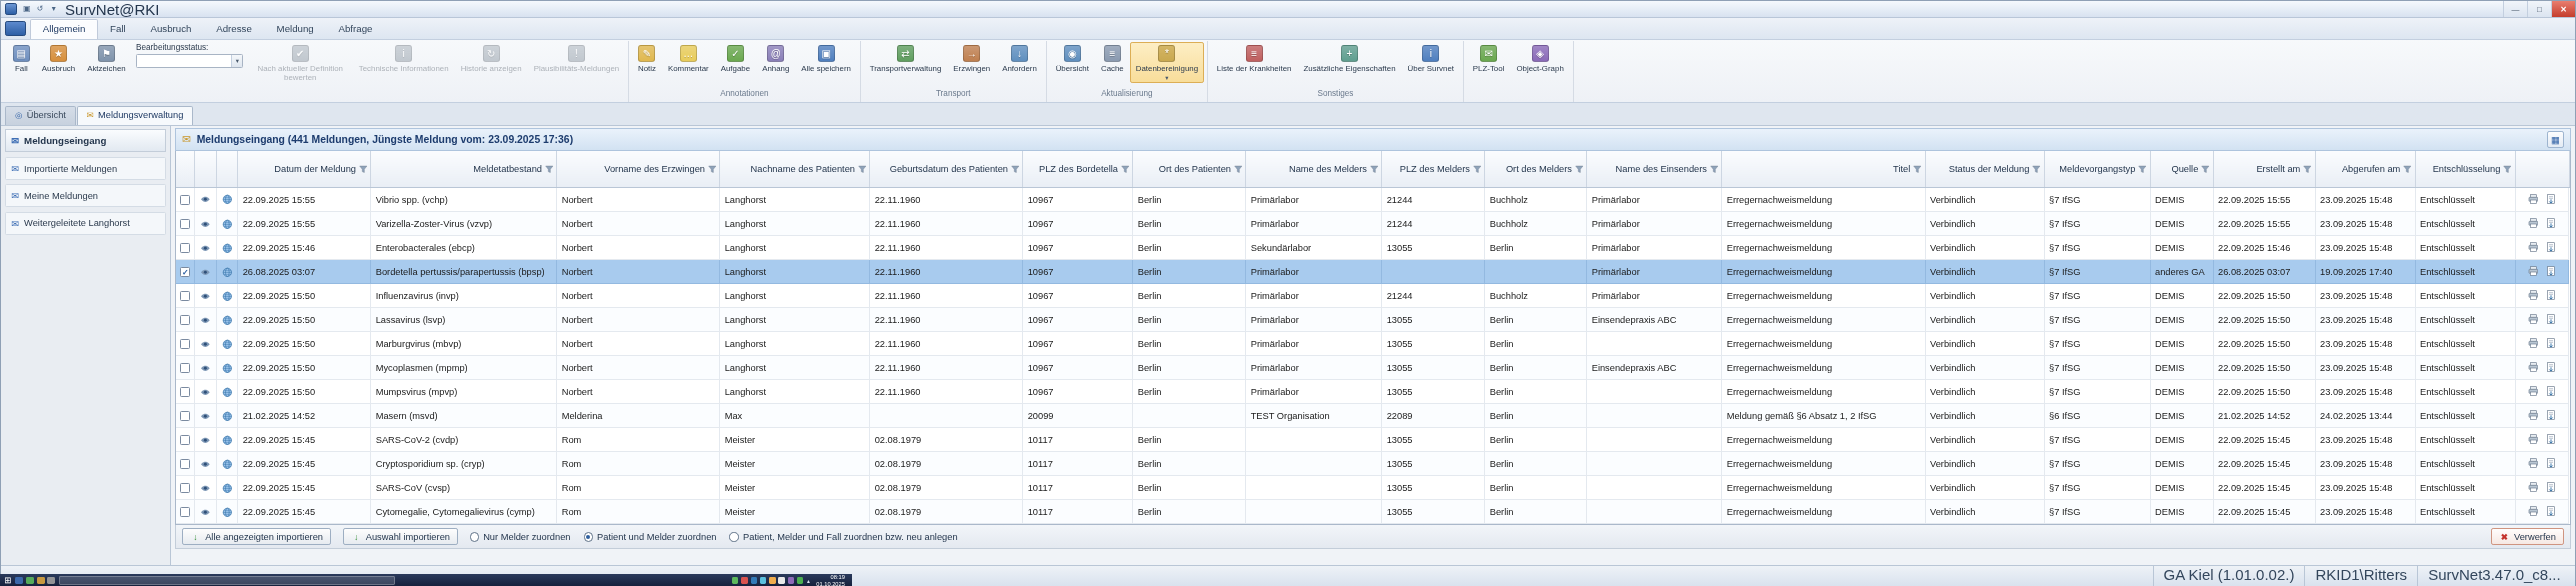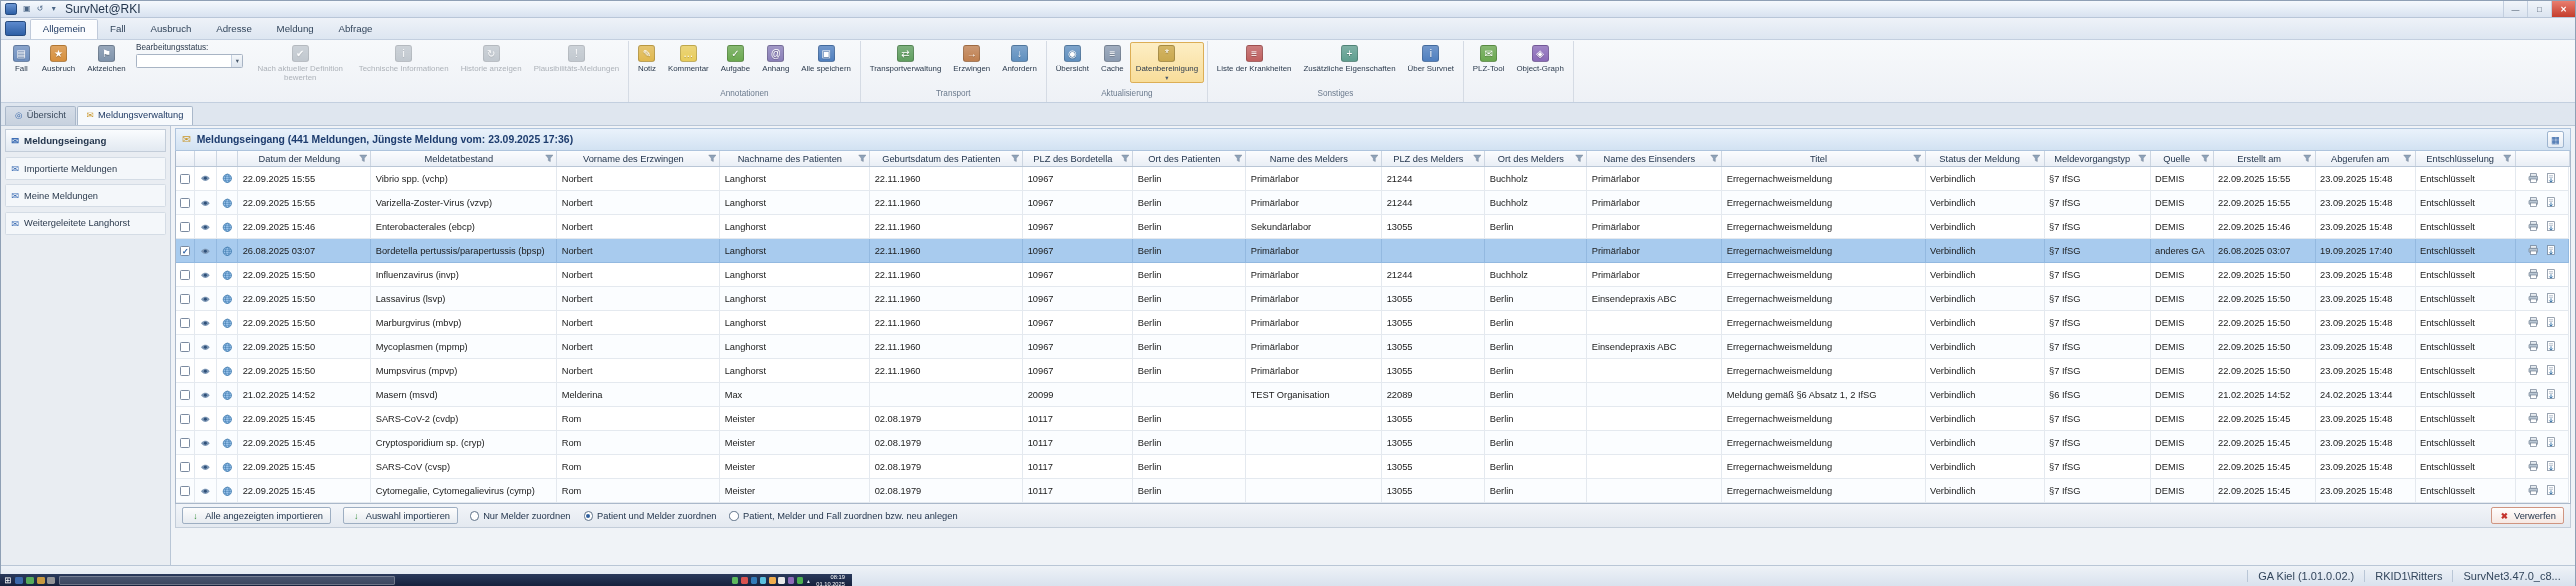--- a/index.html
+++ b/index.html
@@ -5,21 +5,21 @@
   *{box-sizing:border-box;margin:0;padding:0}
   html,body{width:2576px;height:587px;overflow:hidden}
   body{font-family:"Liberation Sans",sans-serif;color:#1a1a1a;background:#e9eef5;position:relative}
   .app{width:100%;height:100%;display:flex;flex-direction:column;border:0.7px solid #8fa0b5;background:#eef2f7}
 
   
   .titlebar{height:17px;background:linear-gradient(#f5f9fd,#d8e2f0);border-bottom:0.7px solid #b9c6d8;display:flex;align-items:center;padding:0 0 0 4.3px;flex:0 0 auto}
   .app-icon{width:11.4px;height:11.4px;border-radius:2.1px;background:linear-gradient(#6d97d4,#2d5fa5);border:0.7px solid #1f4higher;border:0.7px solid #24497e;margin-right:4.3px}
   .qat{display:flex;align-items:center;gap:2.1px;margin-right:5.7px}
   .qat span{width:11.4px;height:11.4px;display:flex;align-items:center;justify-content:center;font-size:7.9px;color:#4a6585}
-  .window-title{font-size:12px;color:#24364d}
+  .window-title{font-size:15px;color:#24364d}
   .tb-spacer{flex:1}
   .winbtns{display:flex;align-items:stretch;height:100%}
   .winbtn{width:24px;display:flex;align-items:center;justify-content:center;font-size:7.9px;color:#3a4a5d;border-left:0.7px solid #c3cfdf;background:linear-gradient(#f1f5fa,#dbe4f0)}
   .winbtn.close{background:linear-gradient(#e97e6f,#c43d2c);color:#fff;font-weight:bold}
 
   
   .tabrow{height:21.5px;background:linear-gradient(#eef2f8,#dde6f1);border-bottom:0.7px solid #c3cfdf;display:flex;align-items:flex-end;padding:0 0 0 3.6px;flex:0 0 auto}
   .appmenu{width:21.5px;height:15.7px;margin:0 4.3px 2.1px 0;border-radius:2.1px;background:linear-gradient(#5d8ace,#2d5fa5);border:0.7px solid #24497e}
   .rtab{padding:3.6px 11.4px 4.3px;font-size:9.7px;color:#33465c;border:0.7px solid transparent;border-bottom:none;border-radius:2.1px 2.1px 0 0}
   .rtab.active{background:#fbfcfe;border-color:#c0cada;color:#1f3a63;box-shadow:inset 0 0.7px 0 #fff}
@@ -60,21 +60,21 @@
 
   .main{flex:1;display:flex;flex-direction:column;background:#f0f3f7;padding:2.9px 4.3px;min-width:0}
   .panel-header{height:23px;display:flex;align-items:center;gap:5.7px;background:linear-gradient(#eaf2fb,#d2e2f2);border:0.7px solid #aec4dd;padding:0 5.7px;flex:0 0 auto}
   .ph-ico{color:#c9972c;font-size:10.7px}
   .ph-title{font-size:10.4px;font-weight:bold;color:#1d3c6e}
   .ph-btn{margin-left:auto;width:17px;height:17px;border:0.7px solid #9db4cf;border-radius:2.1px;background:linear-gradient(#fdfdfe,#e3ebf4);display:flex;align-items:center;justify-content:center}
   .grid-glyph{color:#2d5fa5;font-size:9.3px}
 
   .grid-wrap{background:#fff;border:0.7px solid #aab8ca;border-top:none;flex:0 0 auto;overflow:hidden}
   table{width:100%;border-collapse:collapse;table-layout:fixed;font-size:9.3px}
-  th{height:15px;background:linear-gradient(#fbfcfe,#e9eef5);border-right:0.7px solid #cdd6e2;border-bottom:0.7px solid #b9c6d6;padding:0 2.9px 0 4.3px;text-align:center;font-weight:normal;color:#24364d;overflow:hidden;white-space:nowrap}
+  th{height:36px;background:linear-gradient(#fbfcfe,#e9eef5);border-right:0.7px solid #cdd6e2;border-bottom:0.7px solid #b9c6d6;padding:0 2.9px 0 4.3px;text-align:right;font-weight:normal;color:#24364d;overflow:hidden;white-space:nowrap}
   .th-in{display:flex;align-items:center;gap:2.9px}
   .th-label{flex:1;overflow:hidden;text-overflow:ellipsis}
   .th-in svg{flex:0 0 auto}
   td{height:24px;border-right:0.7px solid #e4e9ef;border-bottom:0.7px solid #e4e9ef;padding:0 4.3px;white-space:nowrap;overflow:hidden}
   tr.row:nth-child(even) td{background:#fbfdff}
   tr.row.selected td{background:#a8cbee;border-color:#93b9e0}
   .td-c{text-align:center;padding:0 1.4px}
   .td-actions{display:flex;align-items:center;justify-content:center;gap:3.6px;border-bottom:0.7px solid #e4e9ef;height:24px}
   .cb{display:inline-flex;width:10px;height:10px;border:0.7px solid #7a8aa0;background:#fff;border-radius:1.4px;align-items:center;justify-content:center;font-size:7.9px;font-weight:bold;color:#2b5fa3;vertical-align:middle}
   .rbtn{display:inline-flex;width:14.3px;height:14.3px;align-items:center;justify-content:center;border:0.7px solid transparent;border-radius:1.4px;vertical-align:middle}
@@ -84,21 +84,21 @@
   .fbtn.discard{margin-left:auto;border-color:#cf9480;background:linear-gradient(#fffdfc,#f6e8e3)}
   .fico{width:10.7px;height:10.7px;display:flex;align-items:center;justify-content:center;font-size:8.6px;font-weight:bold}
   .fico.green{color:#2e8b2e}
   .fico.red{color:#c4322c}
   .radio-group{display:flex;align-items:center;gap:13px}
   .radio-wrap{display:flex;align-items:center;gap:4.3px;font-size:9.3px;color:#24364d}
   .radio{width:9.3px;height:9.3px;border:0.7px solid #5f7288;border-radius:50%;background:#fff;display:inline-flex;align-items:center;justify-content:center}
   .radio.sel::after{content:'';width:4.3px;height:4.3px;border-radius:50%;background:#2f5f9e}
 
   
-  .statusbar{height:21.5px;background:linear-gradient(#eef2f7,#d9e2ee);border-top:0.7px solid #b9c6d6;display:flex;align-items:center;padding:0 4.3px;flex:0 0 auto;font-size:11px;color:#33465c}
+  .statusbar{height:21.5px;background:linear-gradient(#eef2f7,#d9e2ee);border-top:0.7px solid #b9c6d6;display:flex;padding:0 4.3px;flex:0 0 auto;font-size:15px;color:#33465c}
   .status-seg{border-left:0.7px solid #b9c6d6;padding:0 10px;white-space:nowrap}
   .taskbar{position:absolute;left:0;bottom:0;width:852px;height:13px;background:linear-gradient(#2a3a5c,#141f3a);display:flex;align-items:center;gap:3.6px;padding:0 4.3px;z-index:30}
   .start{color:#fff;font-size:8.6px;line-height:1}
   .pinned{display:flex;gap:2.9px;align-items:center}
   .pin-ico{width:7.9px;height:7.9px;border-radius:1.4px;display:inline-block;opacity:.9}
   .taskbtn{width:336px;height:8.6px;border-radius:1.4px;background:rgba(255,255,255,.16);border:0.7px solid rgba(255,255,255,.25)}
   .tb-flex{flex:1}
   .tray{display:flex;gap:2.9px;align-items:center}
   .tray-ico{width:6.4px;height:6.4px;border-radius:1.4px;display:inline-block}
   .tray-chevron{color:#dfe6f2;font-size:5.7px}

